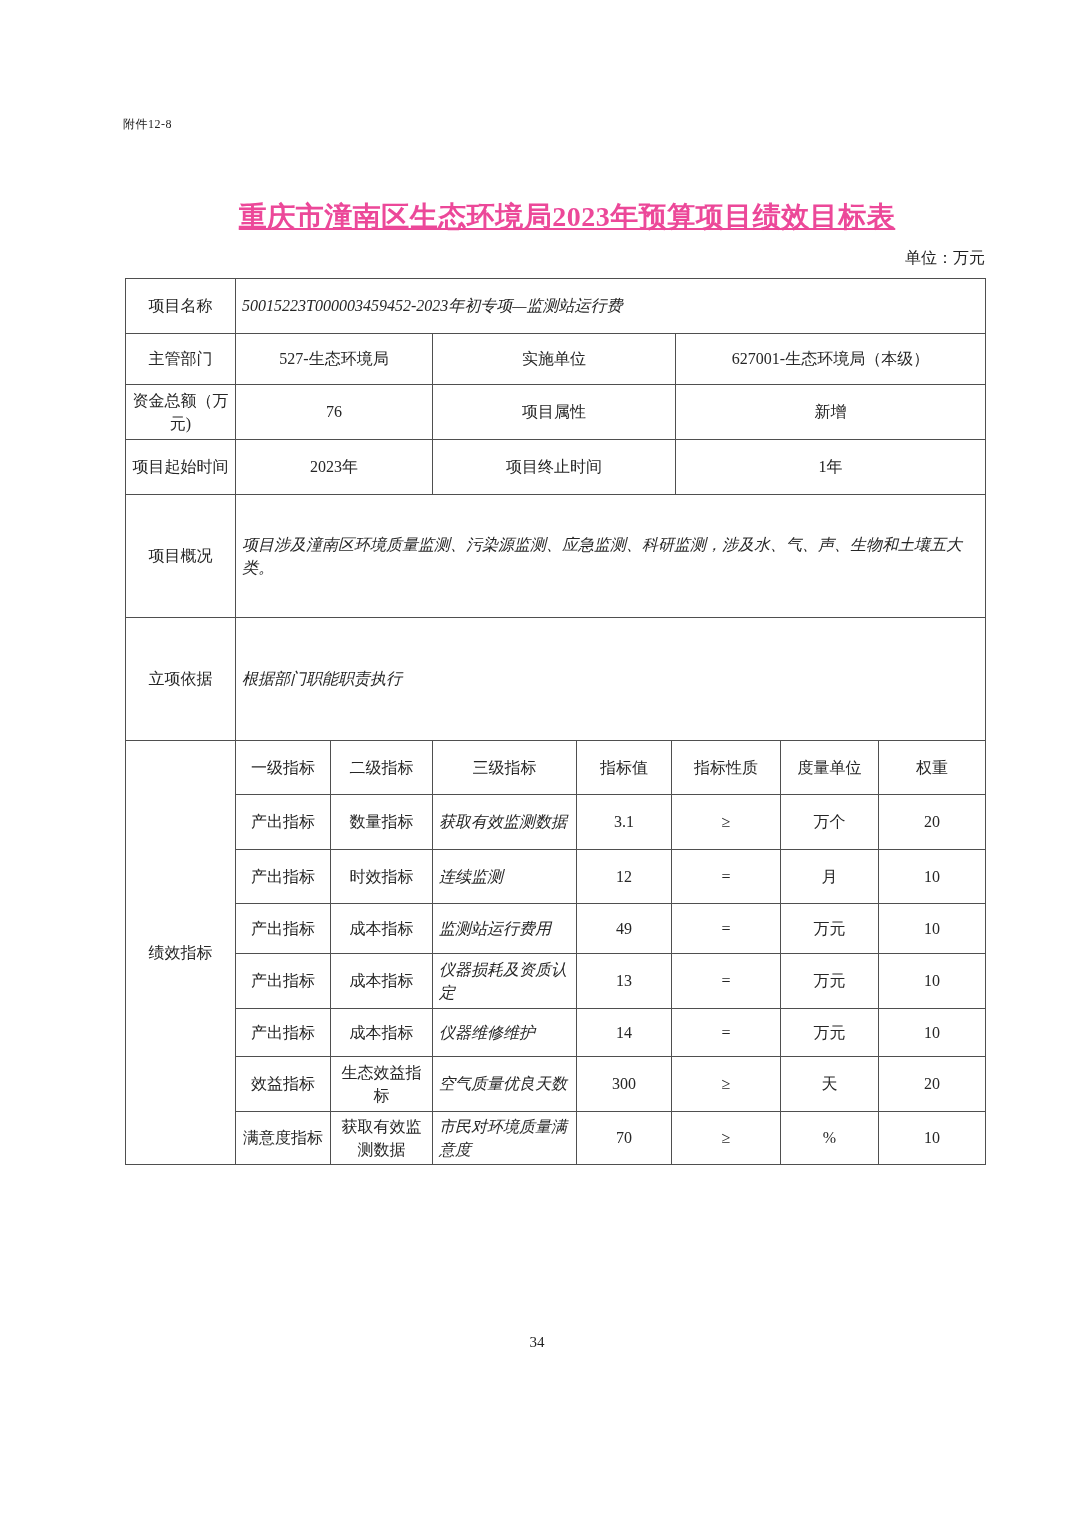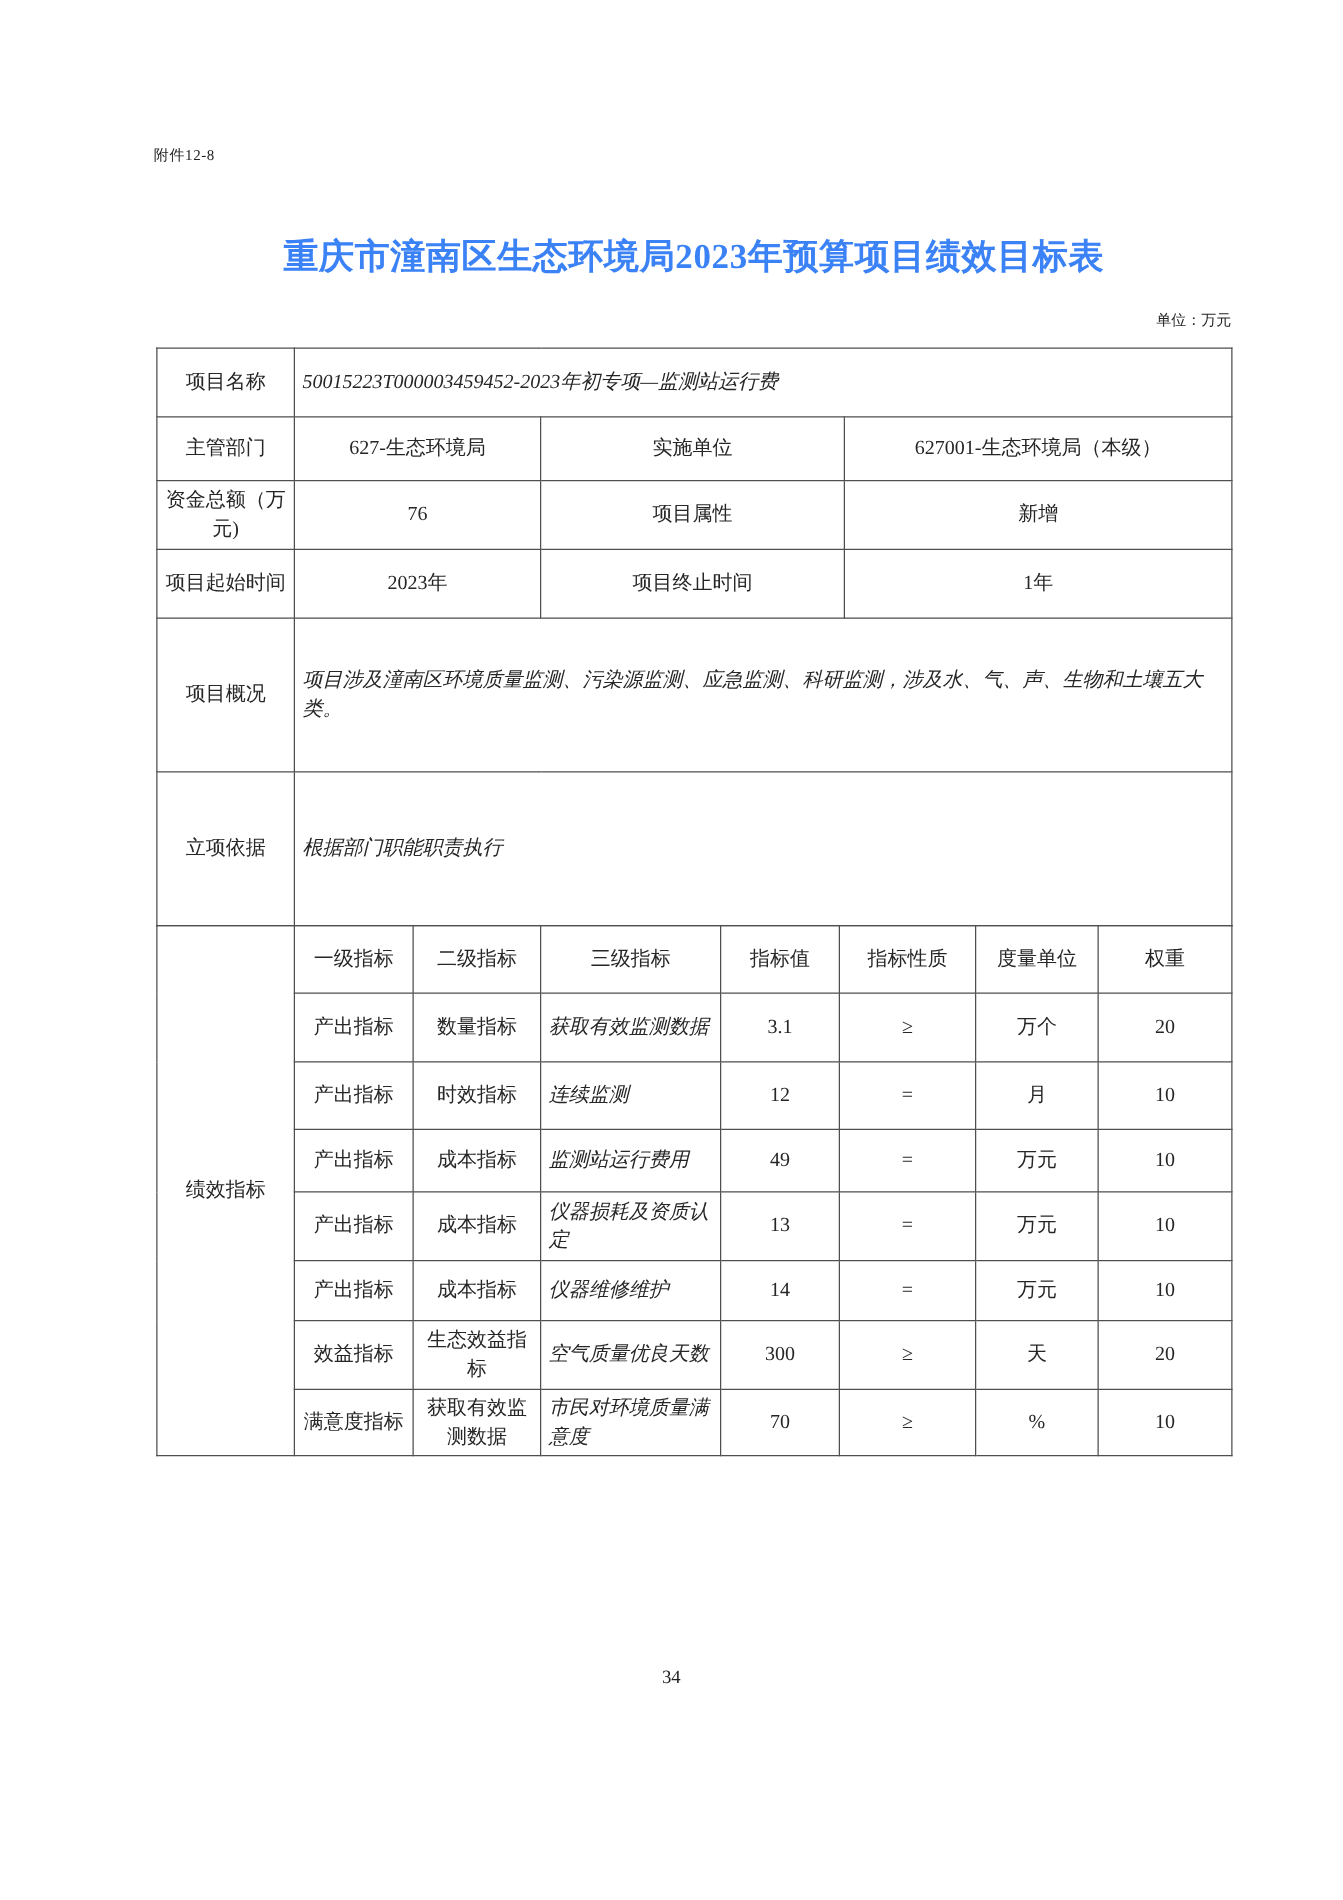--- a/index.html
+++ b/index.html
@@ -21,34 +21,35 @@
     left: 123px;
     top: 116px;
     font-size: 12px;
     letter-spacing: 0.5px;
   }
   .doc-title {
     position: absolute;
     left: 125px;
     top: 186px;
     width: 860px;
-    margin: 0;
+    margin: 12px;
     text-align: center;
     font-size: 28px;
     font-weight: bold;
-    color: #3b82f6;
+    color: #ec4899;
     letter-spacing: 0.5px;
+    text-decoration: underline;
   }
   .unit-note {
     position: absolute;
     left: 125px;
     top: 248px;
     width: 860px;
     text-align: right;
-    font-size: 12px;
+    font-size: 16px;
   }
   .table-wrap {
     position: absolute;
     left: 125px;
     top: 278px;
     width: 860px;
   }
   table.t {
     border-collapse: collapse;
     table-layout: fixed;
@@ -110,21 +111,21 @@
           <col style="width:243px">
           <col style="width:310px">
       </colgroup>
       <tbody>
         <tr class="h52">
           <td>项目名称</td>
           <td class="left" colspan="3">50015223T000003459452-2023年初专项—监测站运行费</td>
         </tr>
         <tr class="h48">
           <td>主管部门</td>
-          <td>627-生态环境局</td>
+          <td>527-生态环境局</td>
           <td>实施单位</td>
           <td>627001-生态环境局（本级）</td>
         </tr>
         <tr class="h52">
           <td>资金总额（万元)</td>
           <td>76</td>
           <td>项目属性</td>
           <td>新增</td>
         </tr>
         <tr class="h52">

